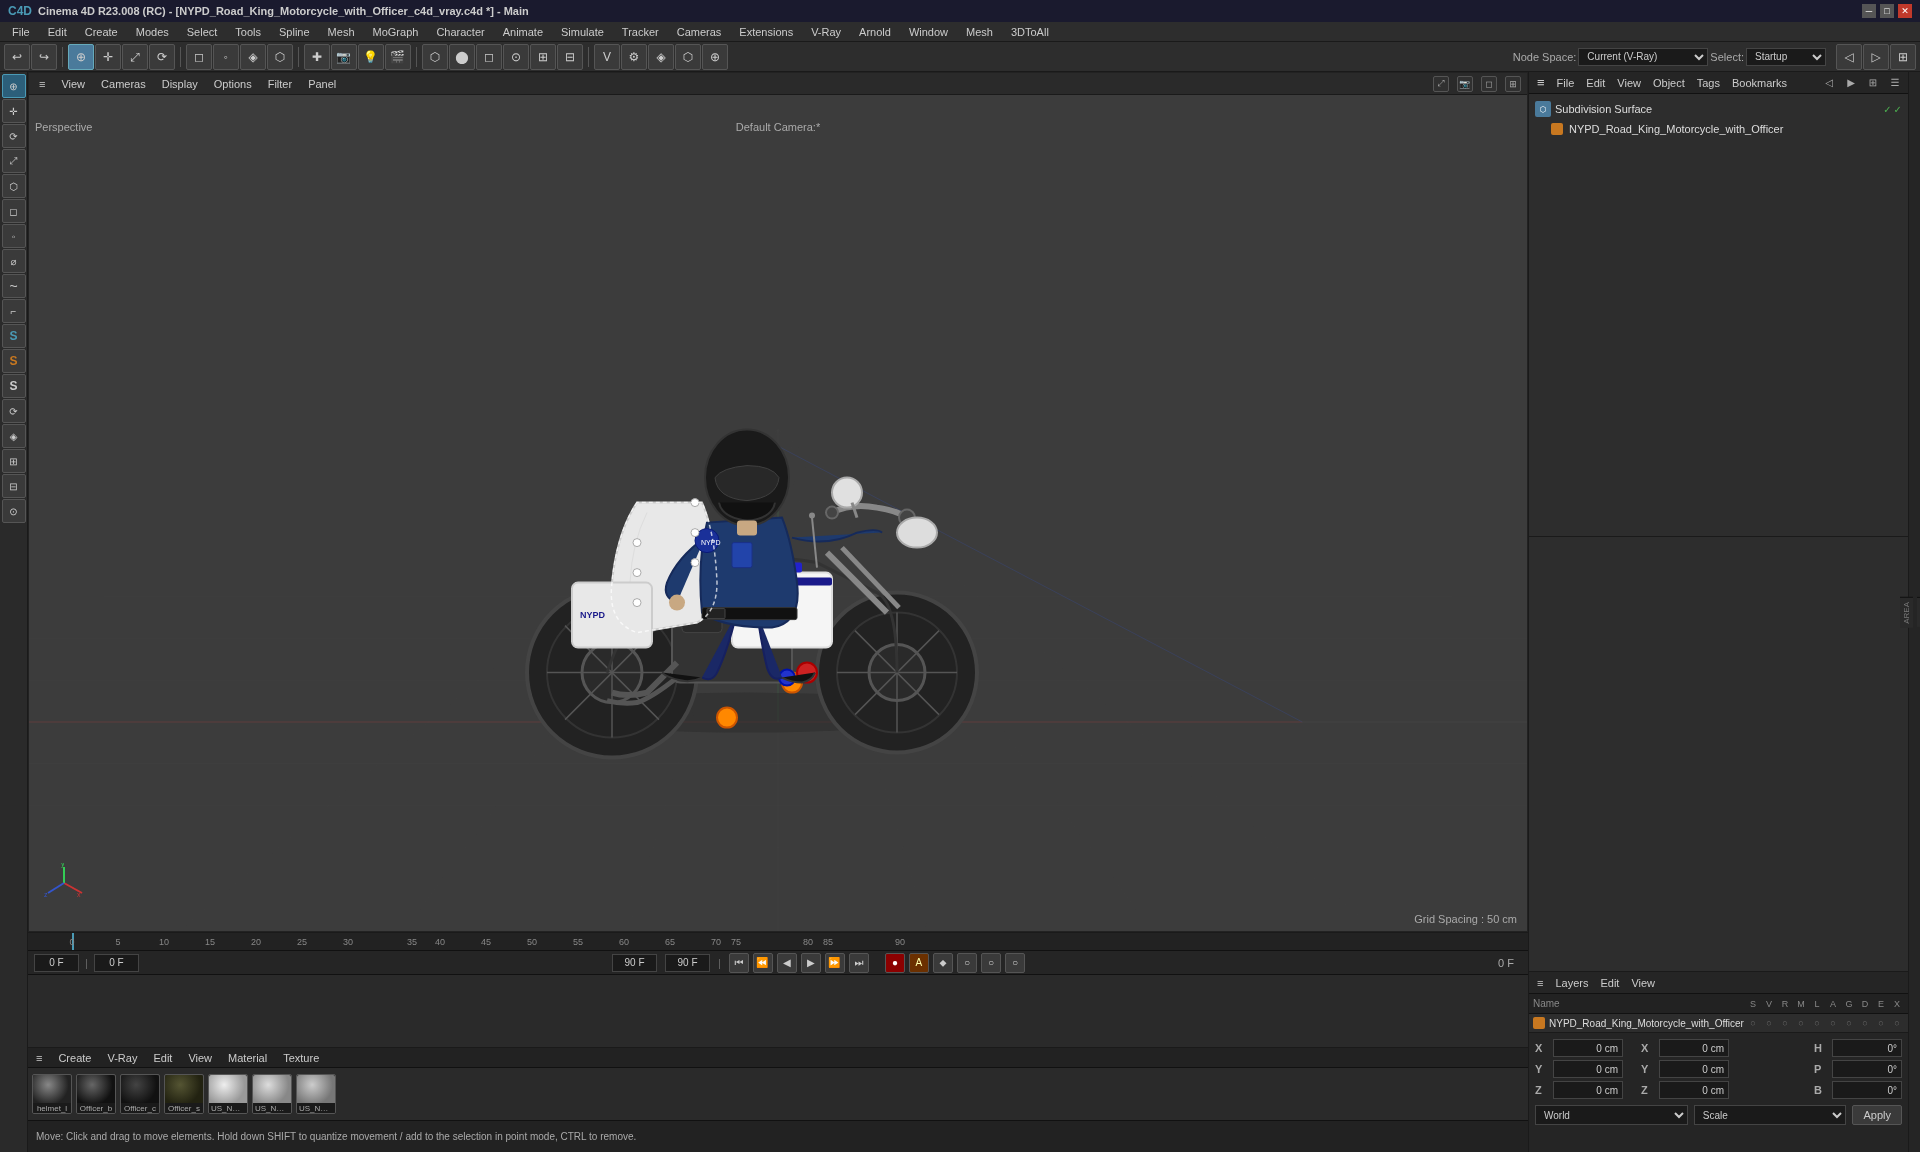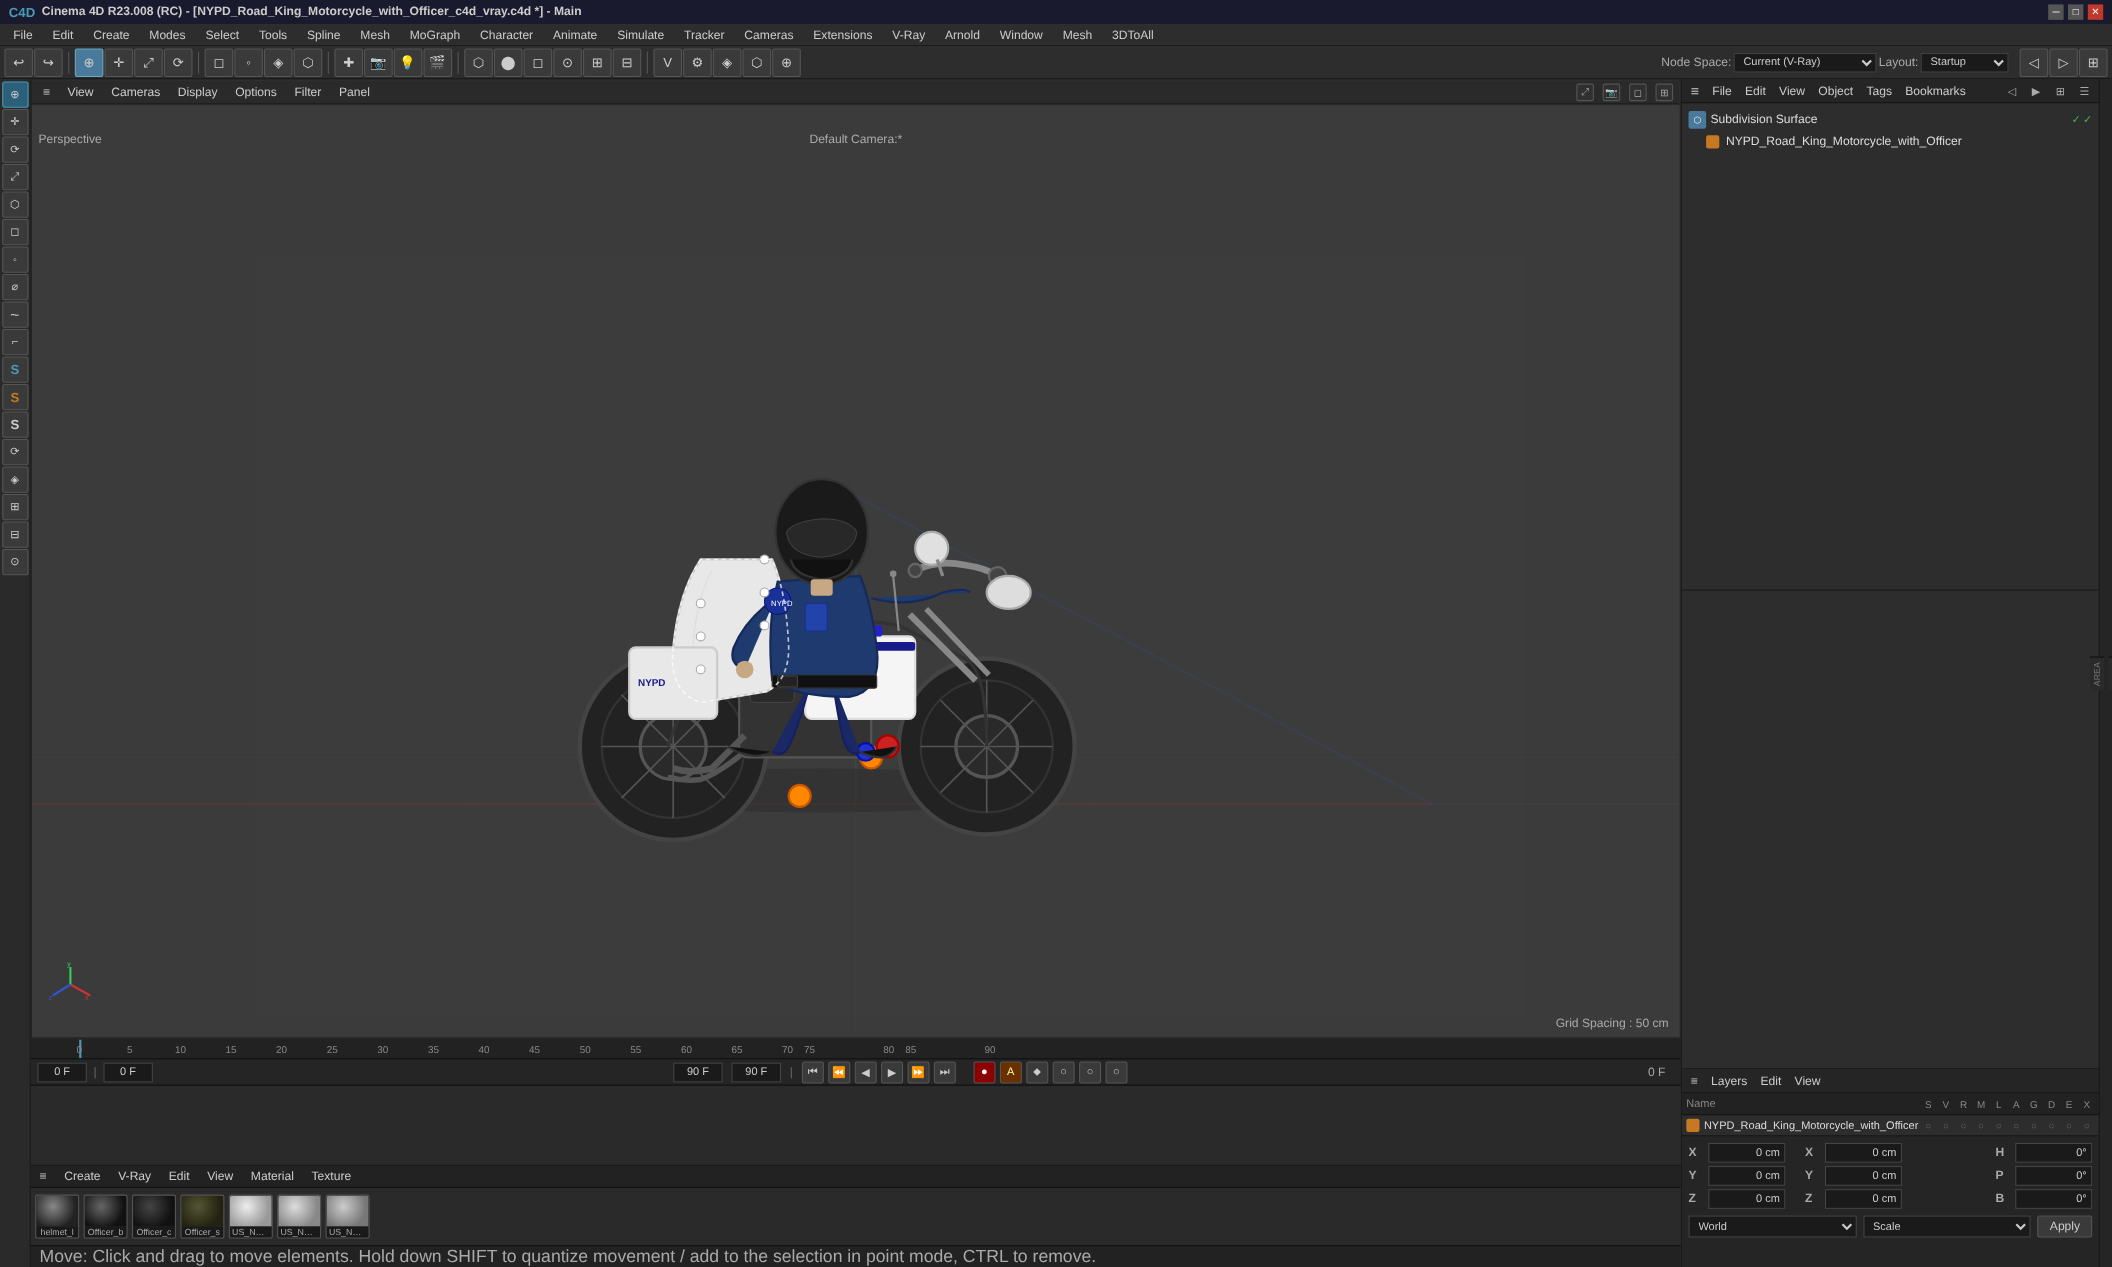--- a/index.html
+++ b/index.html
@@ -279,27 +279,27 @@
       white-space: nowrap;
       overflow: hidden;
       text-overflow: ellipsis;
       width: 100%;
       padding: 1px 2px;
       background: #1a1a1a;
     }
 
     
     #statusbar {
-      height: 20px;
+      height: 32px;
       background: #222;
       display: flex;
       align-items: center;
       padding: 0 8px;
       color: #aaa;
-      font-size: 16px;
+      font-size: 10px;
       border-top: 1px solid #111;
     }
 
     
     #right-panel {
       width: 380px;
       background: #2d2d2d;
       border-left: 1px solid #1a1a1a;
       display: flex;
       flex-direction: column;
@@ -581,21 +581,21 @@
     <button class="toolbar-btn">◈</button>
     <button class="toolbar-btn">⬡</button>
     <button class="toolbar-btn">⊕</button>
   </div>
   <div style="flex:1"></div>
 
   <span style="font-size:11px;color:#aaa;">Node Space:</span>
   <select class="right-select" style="width:130px;">
     <option>Current (V-Ray)</option>
   </select>
-  <span style="font-size:11px;color:#aaa;">Layout:</span>
+  <span style="font-size:11px;color:#aaa;">Select:</span>
   <select class="right-select" style="width:80px;">
     <option>Startup</option>
   </select>
   <div class="toolbar-group" style="margin-left:8px;">
     <button class="toolbar-btn">◁</button>
     <button class="toolbar-btn">▷</button>
     <button class="toolbar-btn">⊞</button>
   </div>
 </div>
 
@@ -811,21 +811,21 @@
 
       <div id="timeline-ruler">
         <div class="timeline-cursor"></div>
         <div class="ruler-mark" style="left:44px;">0</div>
         <div class="ruler-mark" style="left:90px;">5</div>
         <div class="ruler-mark" style="left:136px;">10</div>
         <div class="ruler-mark" style="left:182px;">15</div>
         <div class="ruler-mark" style="left:228px;">20</div>
         <div class="ruler-mark" style="left:274px;">25</div>
         <div class="ruler-mark" style="left:320px;">30</div>
-        <div class="ruler-mark" style="left:366px;">35</div>
+        <div class="ruler-mark" style="left:384px;">35</div>
         <div class="ruler-mark" style="left:412px;">40</div>
         <div class="ruler-mark" style="left:458px;">45</div>
         <div class="ruler-mark" style="left:504px;">50</div>
         <div class="ruler-mark" style="left:550px;">55</div>
         <div class="ruler-mark" style="left:596px;">60</div>
         <div class="ruler-mark" style="left:642px;">65</div>
         <div class="ruler-mark" style="left:688px;">70</div>
         <div class="ruler-mark" style="left:708px;">75</div>
         <div class="ruler-mark" style="left:780px;">80</div>
         <div class="ruler-mark" style="left:800px;">85</div>

